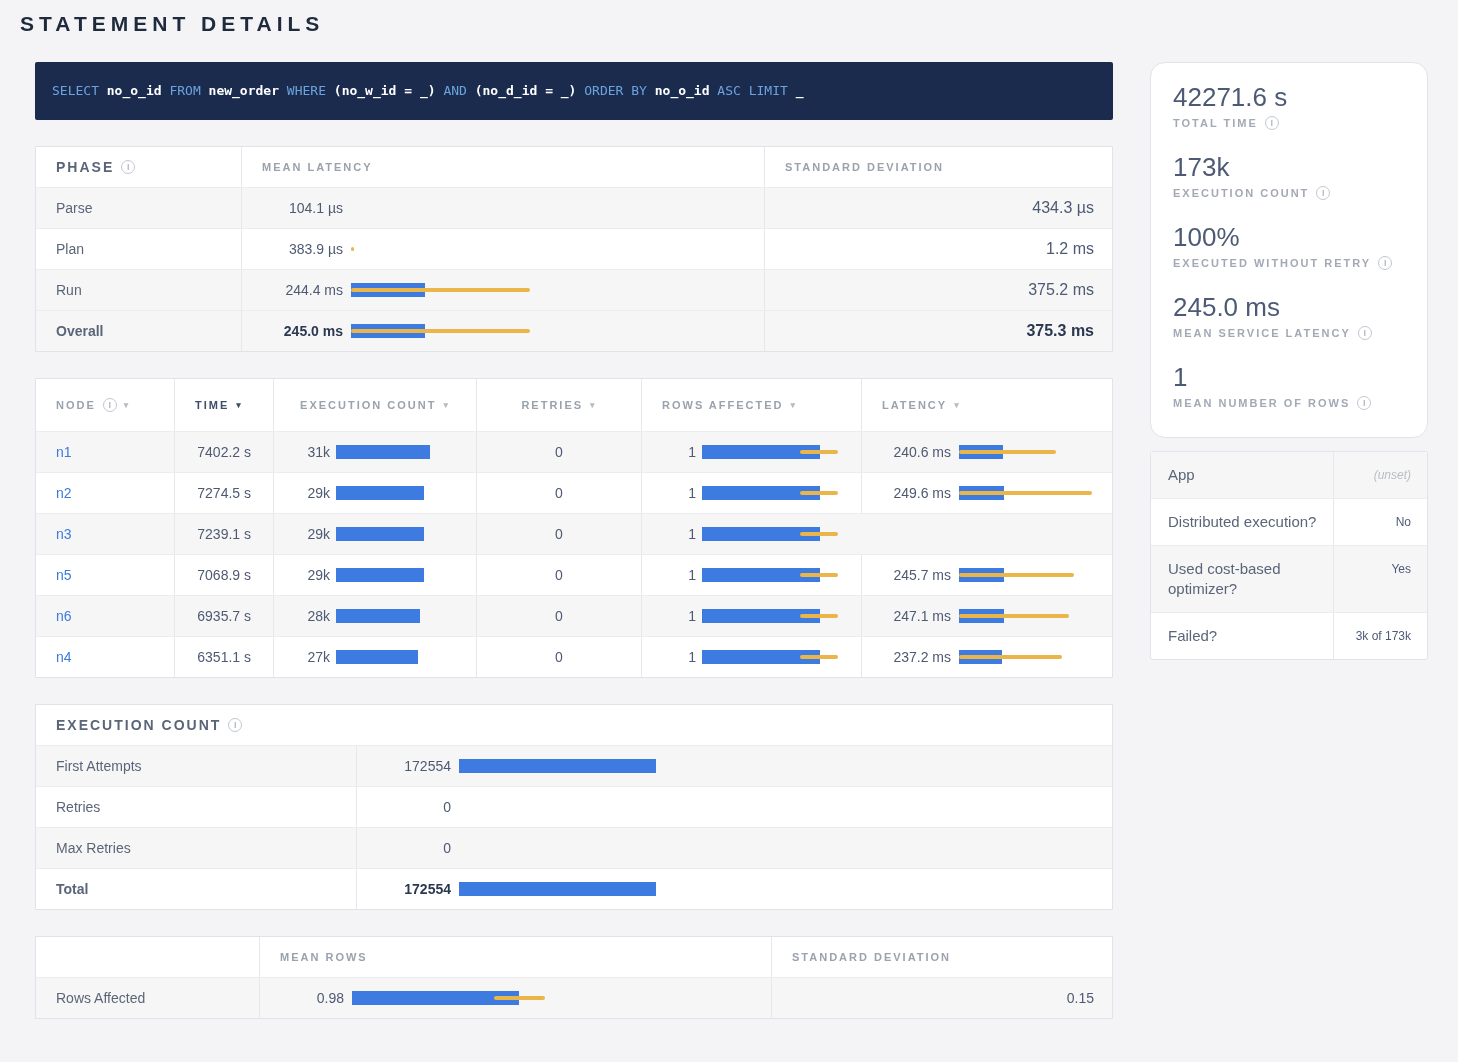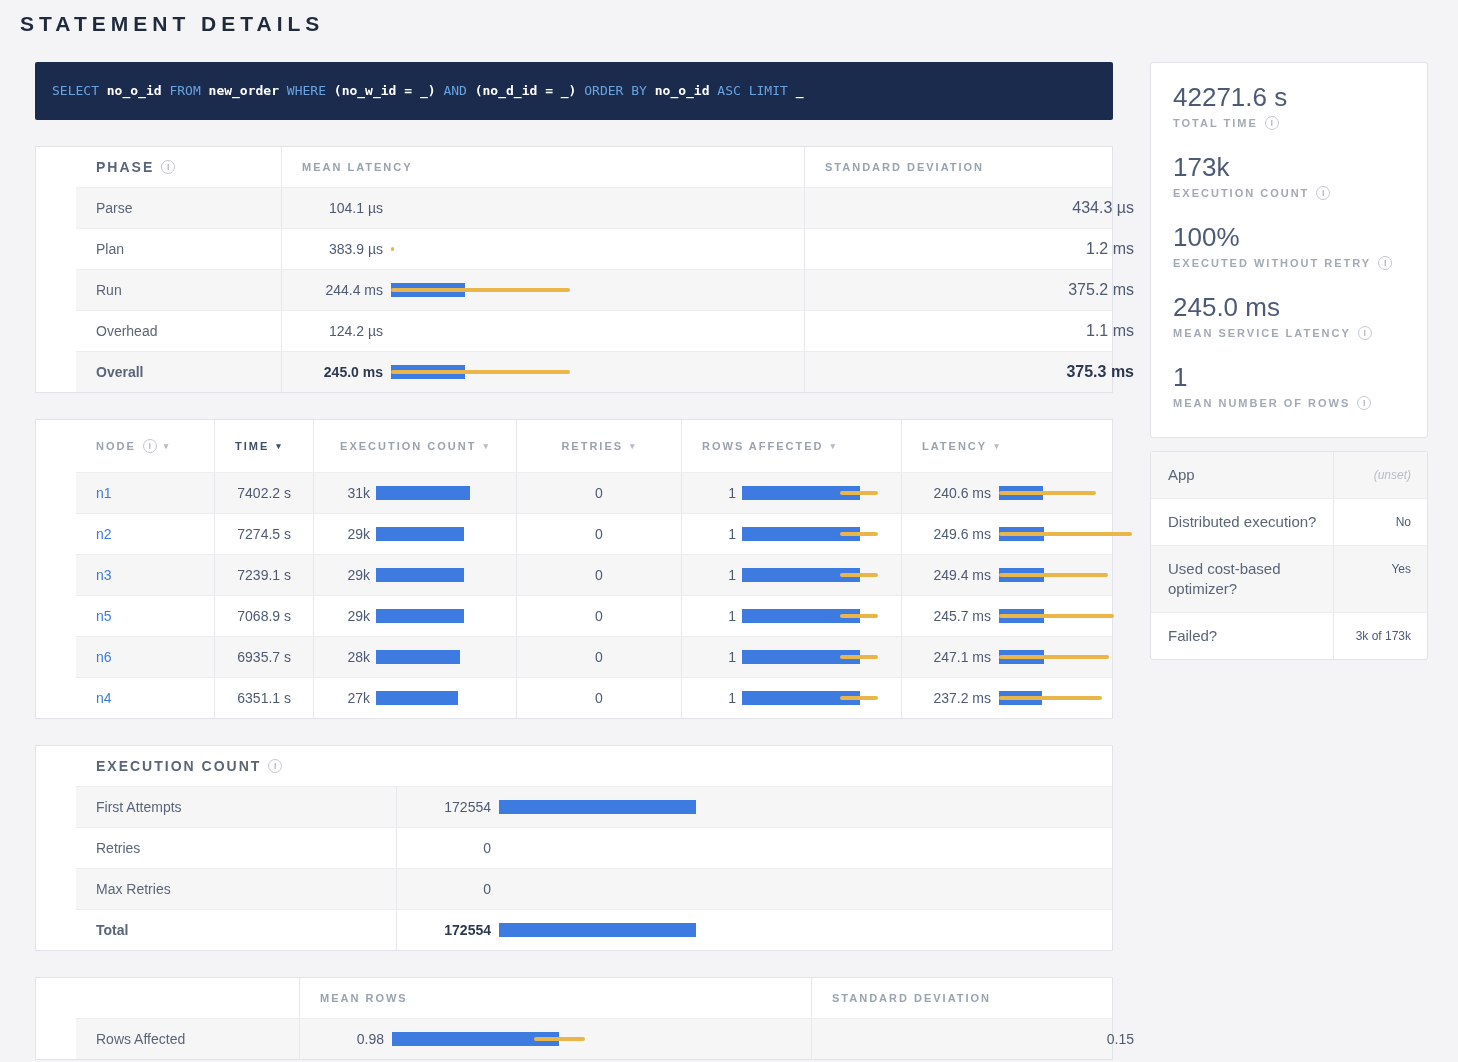--- a/index.html
+++ b/index.html
@@ -12,21 +12,21 @@
   .main { width:1078px; }
   .side { width:278px; }
 
   
   .sql-box { background:#1b2b4e; padding:20px 17px; border-radius:2px;
     font-family:"DejaVu Sans Mono", monospace; font-size:13px; line-height:18px; }
   .sql-box .kw { color:#6aa3de; font-weight:400; }
   .sql-box .id { color:#ffffff; font-weight:700;margin-top:39px; }
 
   
-  .panel { background:#fff; border:1px solid #e2e3e8; margin-top:26px;padding-left:40px; }
+  .panel { background:#fff; border:1px solid #e2e3e8; margin-top:26px; }
   .panel:first-child { margin-top:0; }
   .cell { display:flex; align-items:center; min-height:40px; }
   .vline { border-left:1px solid #e7e8ec; }
   .hdr { font-size:11px; font-weight:700; letter-spacing:2px; color:#9aa2ad;
     text-transform:uppercase; }
   .hdr-dark { color:#3e4d68; }
   .row-alt { background:#f6f6f7; }
   .row-line { border-top:1px solid #ededf0; }
   .bold-row { font-weight:700; color:#2c3850; }
 
@@ -77,21 +77,21 @@
 
   
   .rt-row { display:grid; grid-template-columns:223px 512px 343px; }
   .rt-label { padding-left:20px; font-size:14px; color:#5b6578; }
   .rt-mean { padding:0 8px 0 4px; }
   .rt-mean .bar-val { width:80px; }
   .rt-std { justify-content:flex-end; padding-right:20px; font-size:14px; }
 
   
   .card { background:#fff; border:1px solid #e2e3e8; border-radius:3px; }
-  .summary-card { padding:18px 22px 6px 22px; }
+  .summary-card { padding:18px 22px 6px 22px;border-radius:15px; }
   .sum-item { margin-bottom:21px; }
   .sum-value { font-size:26px; line-height:32px; color:#4d5a75; font-weight:400; }
   .sum-label { display:flex; align-items:center; font-size:11px; font-weight:700;
     letter-spacing:2px; color:#a3a9b4; text-transform:uppercase; margin-top:3px; }
   .details-card { margin-top:13px; }
   .dc-row { display:grid; grid-template-columns:182px 94px; }
   .dc-row + .dc-row { border-top:1px solid #ededf0; }
   .dc-label { padding:13px 8px 13px 17px; font-size:15px; line-height:20px; color:#5b6578; }
   .dc-value { border-left:1px solid #e7e8ec; padding:13px 16px 13px 6px;
     font-size:12px; line-height:20px; color:#4d5a75; text-align:right; }
@@ -170,33 +170,20 @@
                 <span class="bar-val">244.4 ms</span>
               <span class="track">
                 <span class="bluebar" style="width: 18.3%;"></span>
                 <span class="devline" style="width: 44%; left: 0%;"></span>
               </span>
               </div>
           </div>
           <div class="cell vline pt-std">375.2 ms</div>
         </div>
 
-        <div class="pt-row row-line">
-          <div class="cell pt-phase">Overhead</div>
-          <div class="cell vline pt-mean">
-            <div class="barwrap">
-                <span class="bar-val">124.2 µs</span>
-              <span class="track">
-                <span class="bluebar" style="width: 0%;"></span>
-                <span class="devline" style="width: 0%; left: 0%;"></span>
-              </span>
-              </div>
-          </div>
-          <div class="cell vline pt-std">1.1 ms</div>
-        </div>
 
         <div class="pt-row row-alt row-line bold-row">
           <div class="cell pt-phase bold-row">Overall</div>
           <div class="cell vline pt-mean">
             <div class="barwrap">
                 <span class="bar-val bold-row">245.0 ms</span>
               <span class="track">
                 <span class="bluebar" style="width: 18.3%;"></span>
                 <span class="devline" style="width: 44%; left: 0%;"></span>
               </span>
@@ -319,29 +306,20 @@
           <div class="cell vline nt-retries">0</div>
           <div class="cell vline nt-rows">
             <div class="barwrap">
                 <span class="bar-val">1</span>
               <span class="track">
                   <span class="bluebar" style="width: 76%;"></span>
                   <span class="devline" style="width: 25%; left: 63%;"></span>
                 </span>
               </div>
           </div>
-          <div class="cell vline nt-lat">
-            <div class="barwrap">
-                <span class="bar-val">249.4 ms</span>
-              <span class="track">
-                  <span class="bluebar" style="width: 30%;"></span>
-                  <span class="devline" style="width: 72%; left: 0%;"></span>
-                </span>
-              </div>
-          </div>
         </div>
 
         <div class="nt-row row-line">
           <div class="cell nt-node">
               <a href="#">n5</a>
             </div>
           <div class="cell vline nt-time">7068.9 s</div>
           <div class="cell vline nt-exec">
             <div class="barwrap">
                 <span class="bar-val">29k</span>

